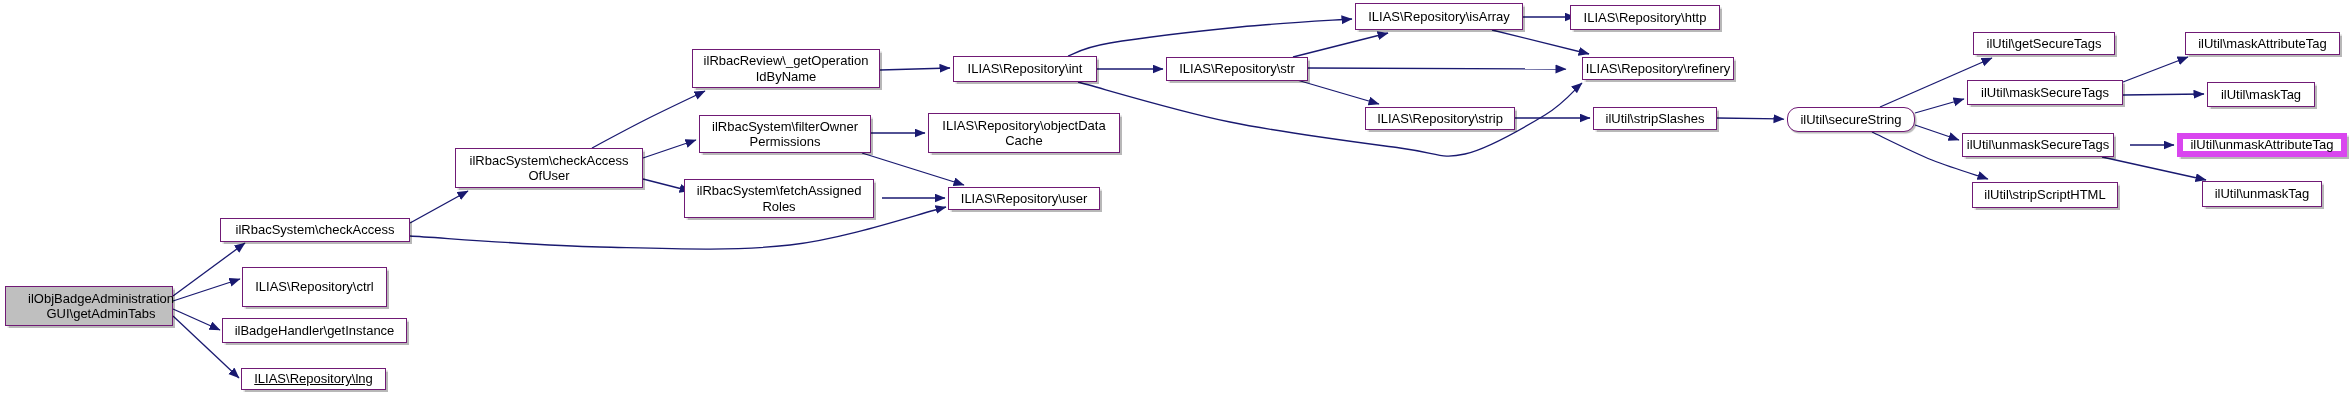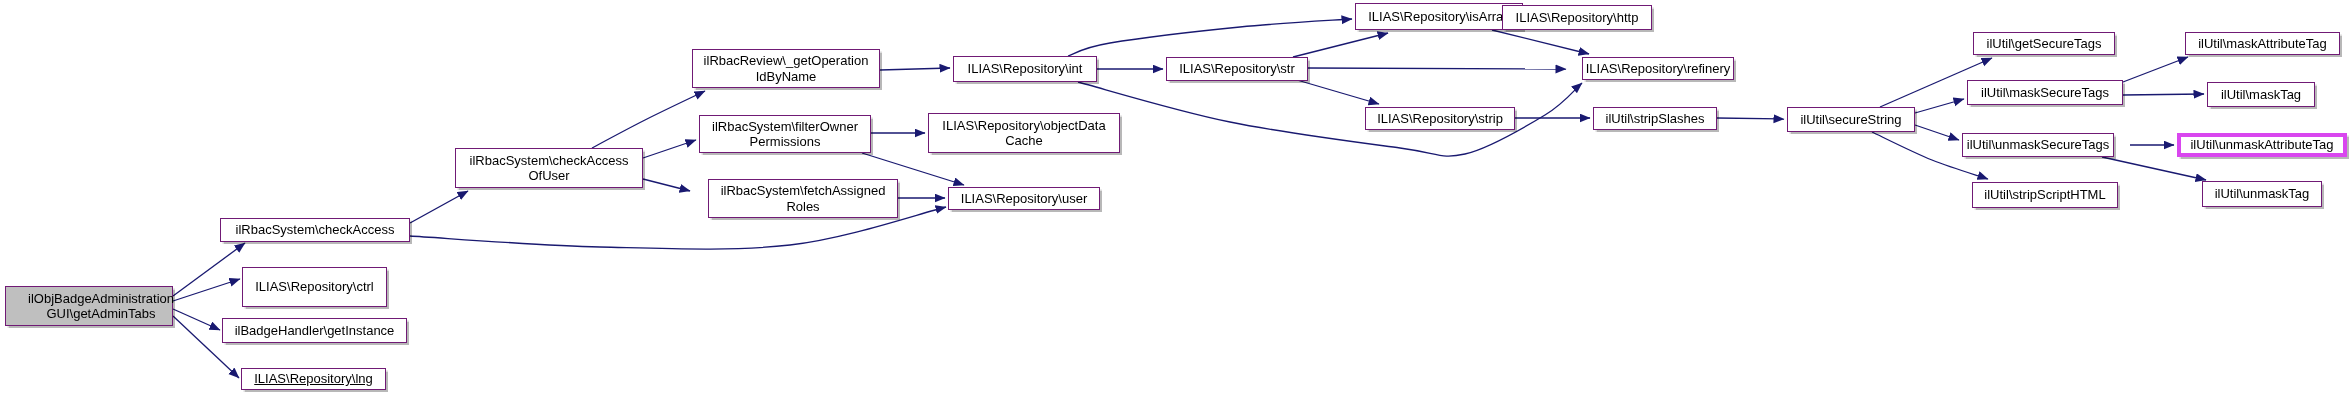--- a/index.html
+++ b/index.html
@@ -16,21 +16,21 @@
     text-align:center;
     white-space:pre-line;
     background:#ffffff;
     border:1px solid #701a75;
     color:#000000;
     font:13px/15.5px "Liberation Sans",sans-serif;
     box-shadow:1.5px 1.5px 1px rgba(0,0,0,0.28);
     cursor:pointer;
   }
   .node.highlight{background:#bfbfbf;padding-left:24px;}
-  .node.red{border:4px solid #d946ef;}
+  .node.red{border:6px solid #d946ef;}
 </style>
 </head>
 <body>
 
 <div class="graph-wrap" style="width: 2352px; height: 400px; background: rgb(255, 255, 255);">
   <svg class="edge-layer" xmlns="http://www.w3.org/2000/svg" width="2352" height="400">
     <defs>
       <marker id="arrowhead" markerUnits="userSpaceOnUse" markerWidth="12" markerHeight="10" refX="10.5" refY="4.5" orient="auto">
         <path d="M0,0 L11,4.5 L0,9 Z" fill="#191970"></path>
       </marker>
@@ -75,33 +75,33 @@
       <div class="node" style="left: 220px; top: 218px; width: 190px; height: 24px;">ilRbacSystem\checkAccess</div>
       <div class="node" style="left: 242px; top: 267px; width: 145px; height: 40px;">ILIAS\Repository\ctrl</div>
       <div class="node" style="left: 222px; top: 318px; width: 185px; height: 25px;">ilBadgeHandler\getInstance</div>
       <div class="node" style="left: 241px; top: 368px; width: 145px; height: 22px; text-decoration: underline;">ILIAS\Repository\lng</div>
       <div class="node" style="left: 455px; top: 148px; width: 188px; height: 40px;">ilRbacSystem\checkAccess
 OfUser</div>
       <div class="node" style="left: 692px; top: 49px; width: 188px; height: 39px;">ilRbacReview\_getOperation
 IdByName</div>
       <div class="node" style="left: 699px; top: 115px; width: 172px; height: 38px;">ilRbacSystem\filterOwner
 Permissions</div>
-      <div class="node" style="left: 708px; top: 179px; width: 190px; height: 39px;">ilRbacSystem\fetchAssigned
+      <div class="node" style="left: 684px; top: 179px; width: 190px; height: 39px;">ilRbacSystem\fetchAssigned
 Roles</div>
       <div class="node" style="left: 928px; top: 113px; width: 192px; height: 40px;">ILIAS\Repository\objectData
 Cache</div>
       <div class="node" style="left: 948px; top: 187px; width: 152px; height: 23px;">ILIAS\Repository\user</div>
       <div class="node" style="left: 953px; top: 56px; width: 144px; height: 26px;">ILIAS\Repository\int</div>
       <div class="node" style="left: 1166px; top: 57px; width: 142px; height: 24px;">ILIAS\Repository\str</div>
       <div class="node" style="left: 1355px; top: 3px; width: 168px; height: 27px;">ILIAS\Repository\isArray</div>
-      <div class="node" style="left: 1502px; top: 5px; width: 150px; height: 25px;">ILIAS\Repository\http</div>
+      <div class="node" style="left: 1570px; top: 5px; width: 150px; height: 25px;">ILIAS\Repository\http</div>
       <div class="node" style="left: 1570px; top: 57px; width: 152px; height: 23px; margin-left: 12px;">ILIAS\Repository\refinery</div>
       <div class="node" style="left: 1365px; top: 107px; width: 150px; height: 23px;">ILIAS\Repository\strip</div>
       <div class="node" style="left: 1593px; top: 107px; width: 124px; height: 23px;">ilUtil\stripSlashes</div>
-      <div class="node" style="left: 1787px; top: 107px; width: 128px; height: 25px;">ilUtil\secureString</div>
+      <div class="node" style="left: 1787px; top: 107px; width: 128px; height: 25px; border-radius: 11px;">ilUtil\secureString</div>
       <div class="node" style="left: 1973px; top: 32px; width: 142px; height: 23px;">ilUtil\getSecureTags</div>
       <div class="node" style="left: 2185px; top: 32px; width: 155px; height: 23px;">ilUtil\maskAttributeTag</div>
       <div class="node" style="left: 1967px; top: 80px; width: 156px; height: 25px;">ilUtil\maskSecureTags</div>
       <div class="node" style="left: 2207px; top: 82px; width: 108px; height: 25px;">ilUtil\maskTag</div>
       <div class="node" style="left: 1962px; top: 133px; width: 152px; height: 24px;">ilUtil\unmaskSecureTags</div>
       <div class="node red" style="left: 2177px; top: 133px; width: 170px; height: 24px;">ilUtil\unmaskAttributeTag</div>
       <div class="node" style="left: 1972px; top: 182px; width: 146px; height: 26px;">ilUtil\stripScriptHTML</div>
       <div class="node" style="left: 2202px; top: 181px; width: 120px; height: 26px;">ilUtil\unmaskTag</div>
     </div>
 </div>

